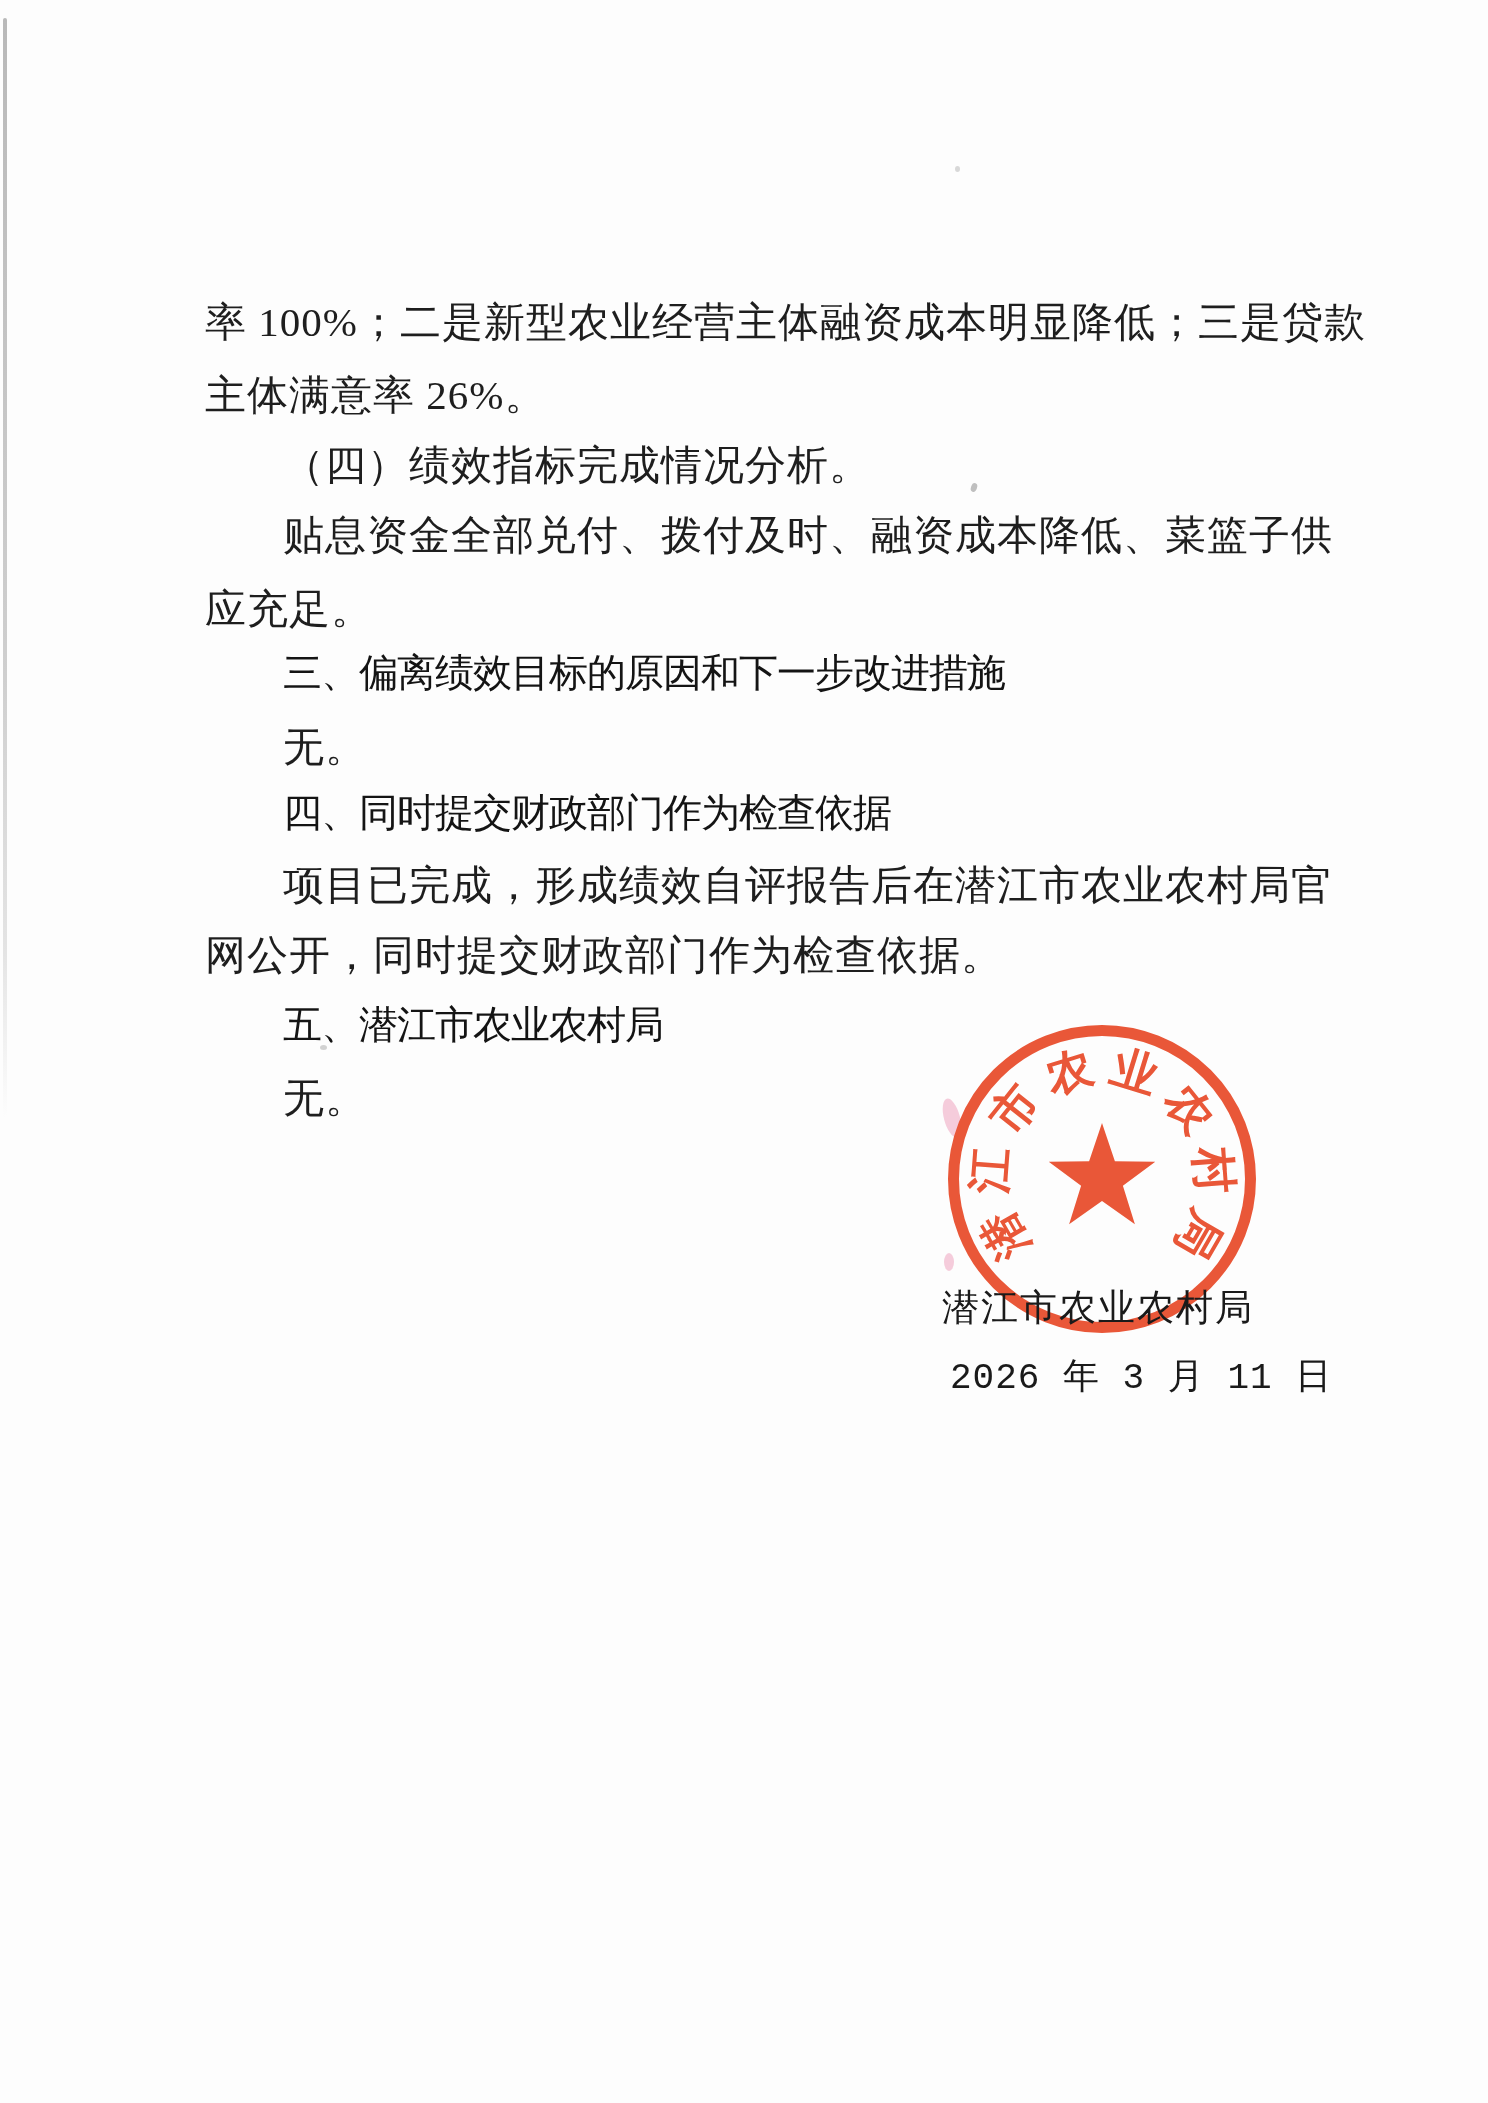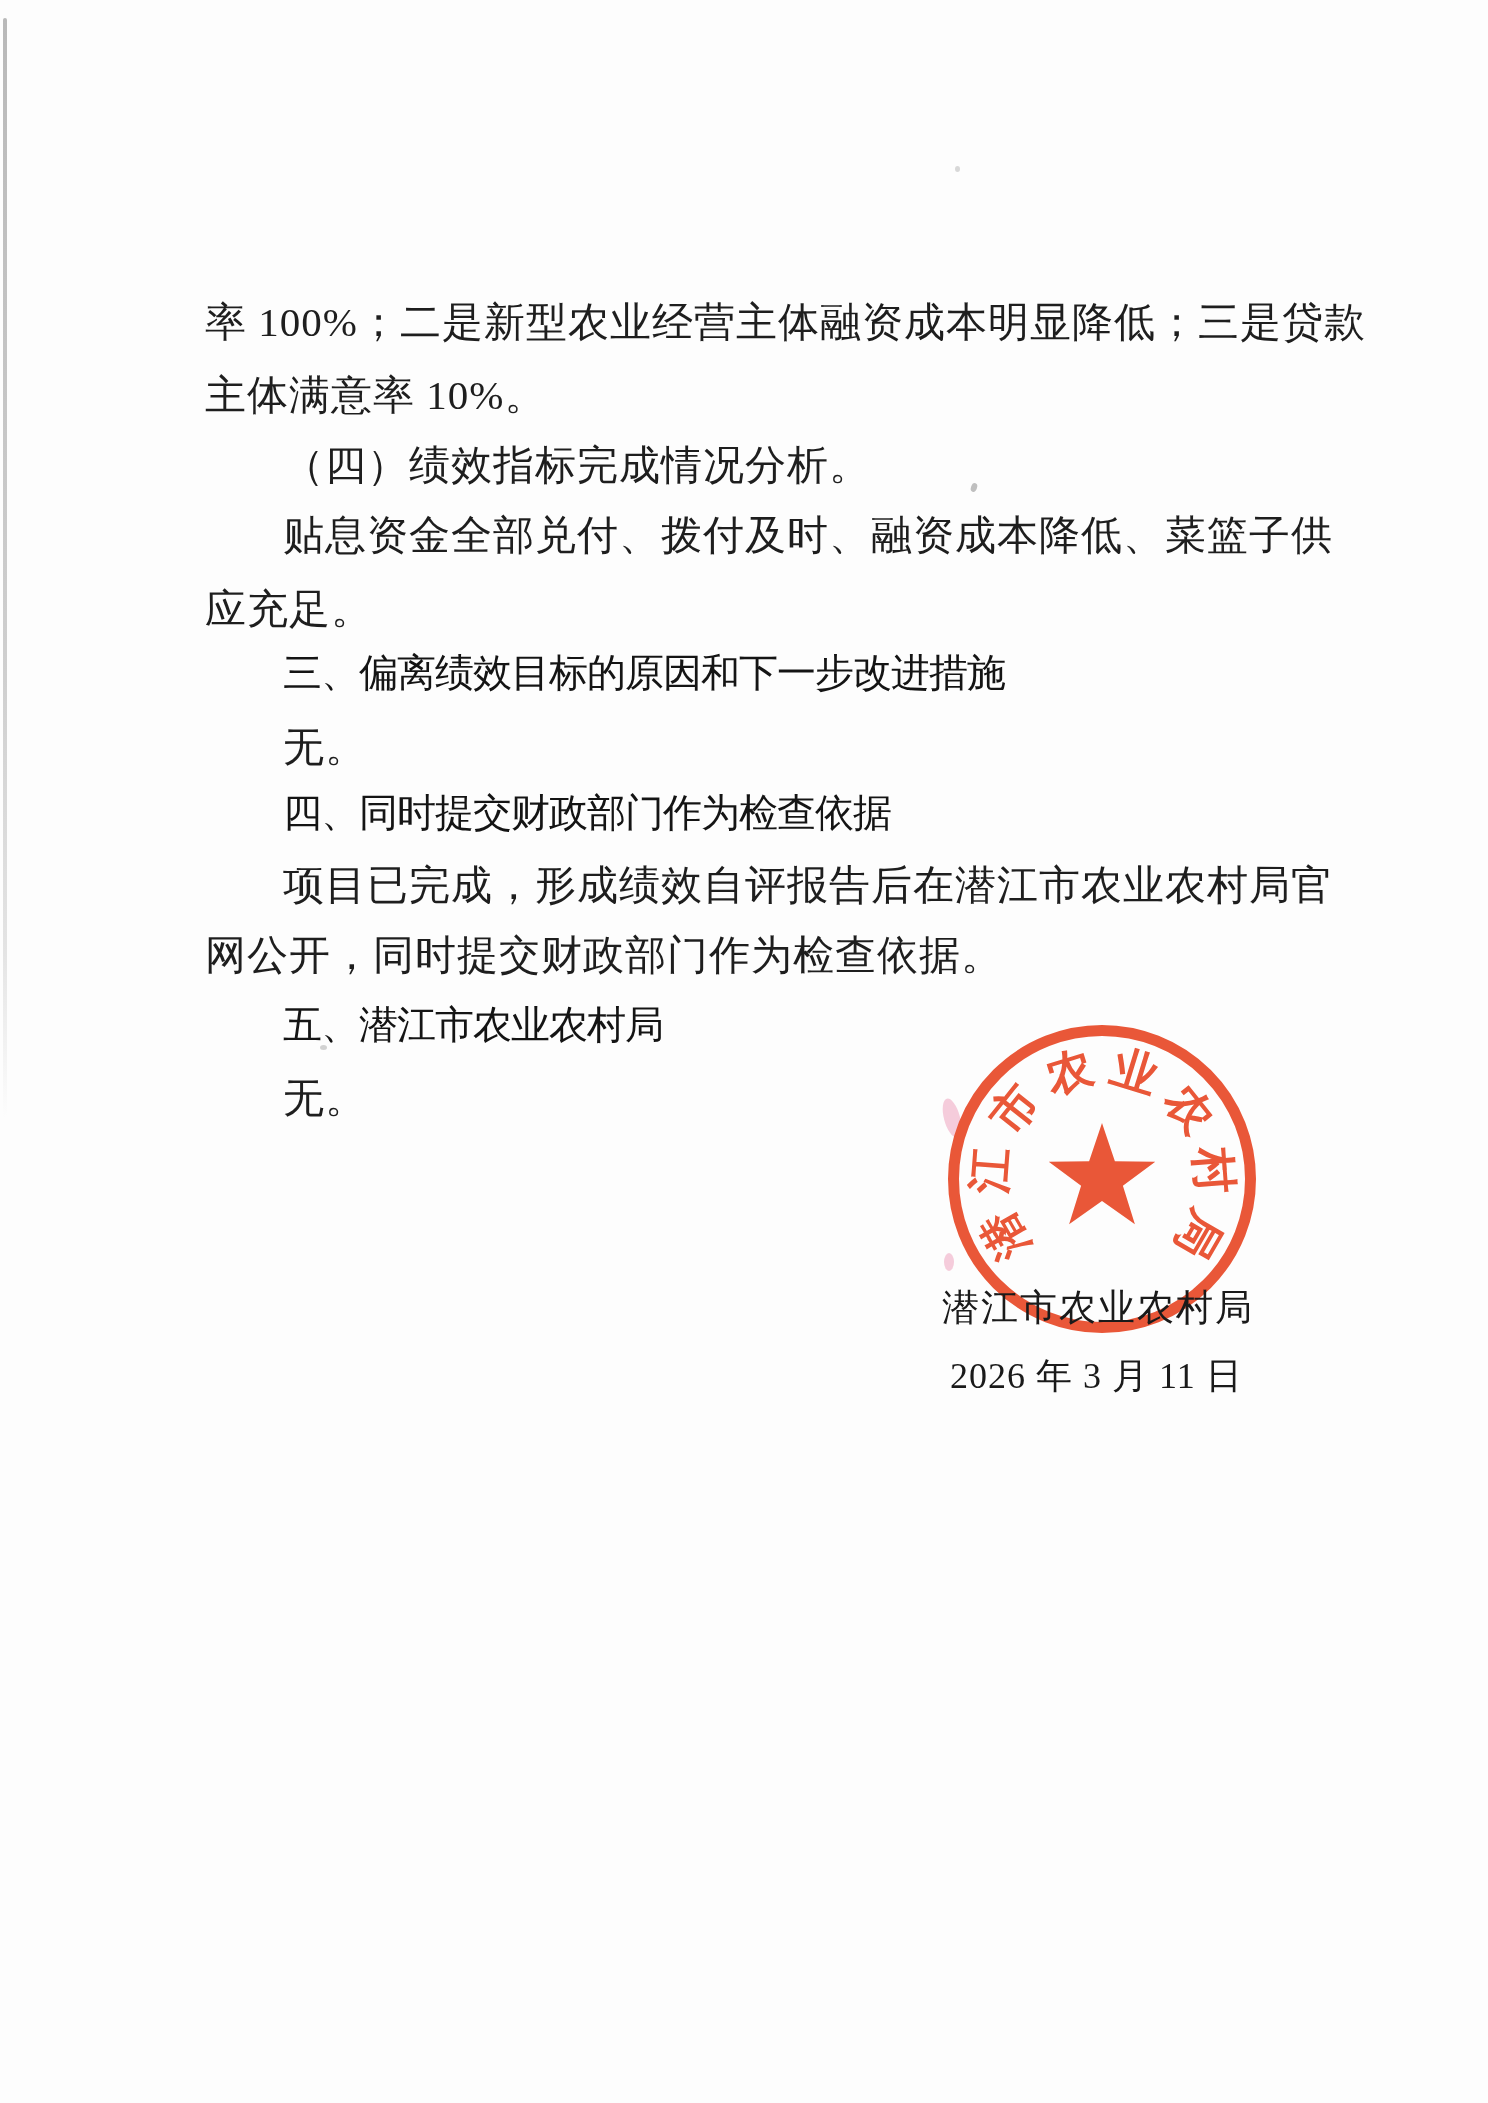--- a/index.html
+++ b/index.html
@@ -31,21 +31,21 @@
     font-size: 39px;
     letter-spacing: -1px;
     color: #141414;
   }
   .left   { left: 205px; }
   .indent { left: 283px; }
 
   .signature, .dateline {
     position: absolute;
     white-space: nowrap;
-    font-family: Liberation Serif, serif;
+    font-family: Liberation Mono, monospace;
     color: #1a1a1a;
     z-index: 3;
     text-align: right;
   }
   .signature { left: 942px; top: 1283px; font-size: 37px; letter-spacing: 2px; }
   .dateline  { left: 950px; top: 1352px; font-size: 36px; letter-spacing: 1px; }
 
   .seal {
     position: absolute;
     left: 937px;
@@ -87,21 +87,21 @@
 <body>
 
 <div class="page">
 
   <div class="scan-line"></div>
   <div class="speck s1"></div>
   <div class="speck s2"></div>
   <div class="speck s3"></div>
 
   <div class="line body left" style="top:302px">率 100%；二是新型农业经营主体融资成本明显降低；三是贷款</div>
-  <div class="line body left" style="top:375px">主体满意率 10%。</div>
+  <div class="line body left" style="top:375px">主体满意率 26%。</div>
   <div class="line body indent" style="top:445px">（四）绩效指标完成情况分析。</div>
   <div class="line body indent" style="top:515px">贴息资金全部兑付、拨付及时、融资成本降低、菜篮子供</div>
   <div class="line body left" style="top:589px">应充足。</div>
   <div class="line heading indent" style="top:653px">三、偏离绩效目标的原因和下一步改进措施</div>
   <div class="line body indent" style="top:727px">无。</div>
   <div class="line heading indent" style="top:793px">四、同时提交财政部门作为检查依据</div>
   <div class="line body indent" style="top:865px">项目已完成，形成绩效自评报告后在潜江市农业农村局官</div>
   <div class="line body left" style="top:935px">网公开，同时提交财政部门作为检查依据。</div>
   <div class="line heading indent" style="top:1005px">五、潜江市农业农村局</div>
   <div class="line body indent" style="top:1078px">无。</div>

